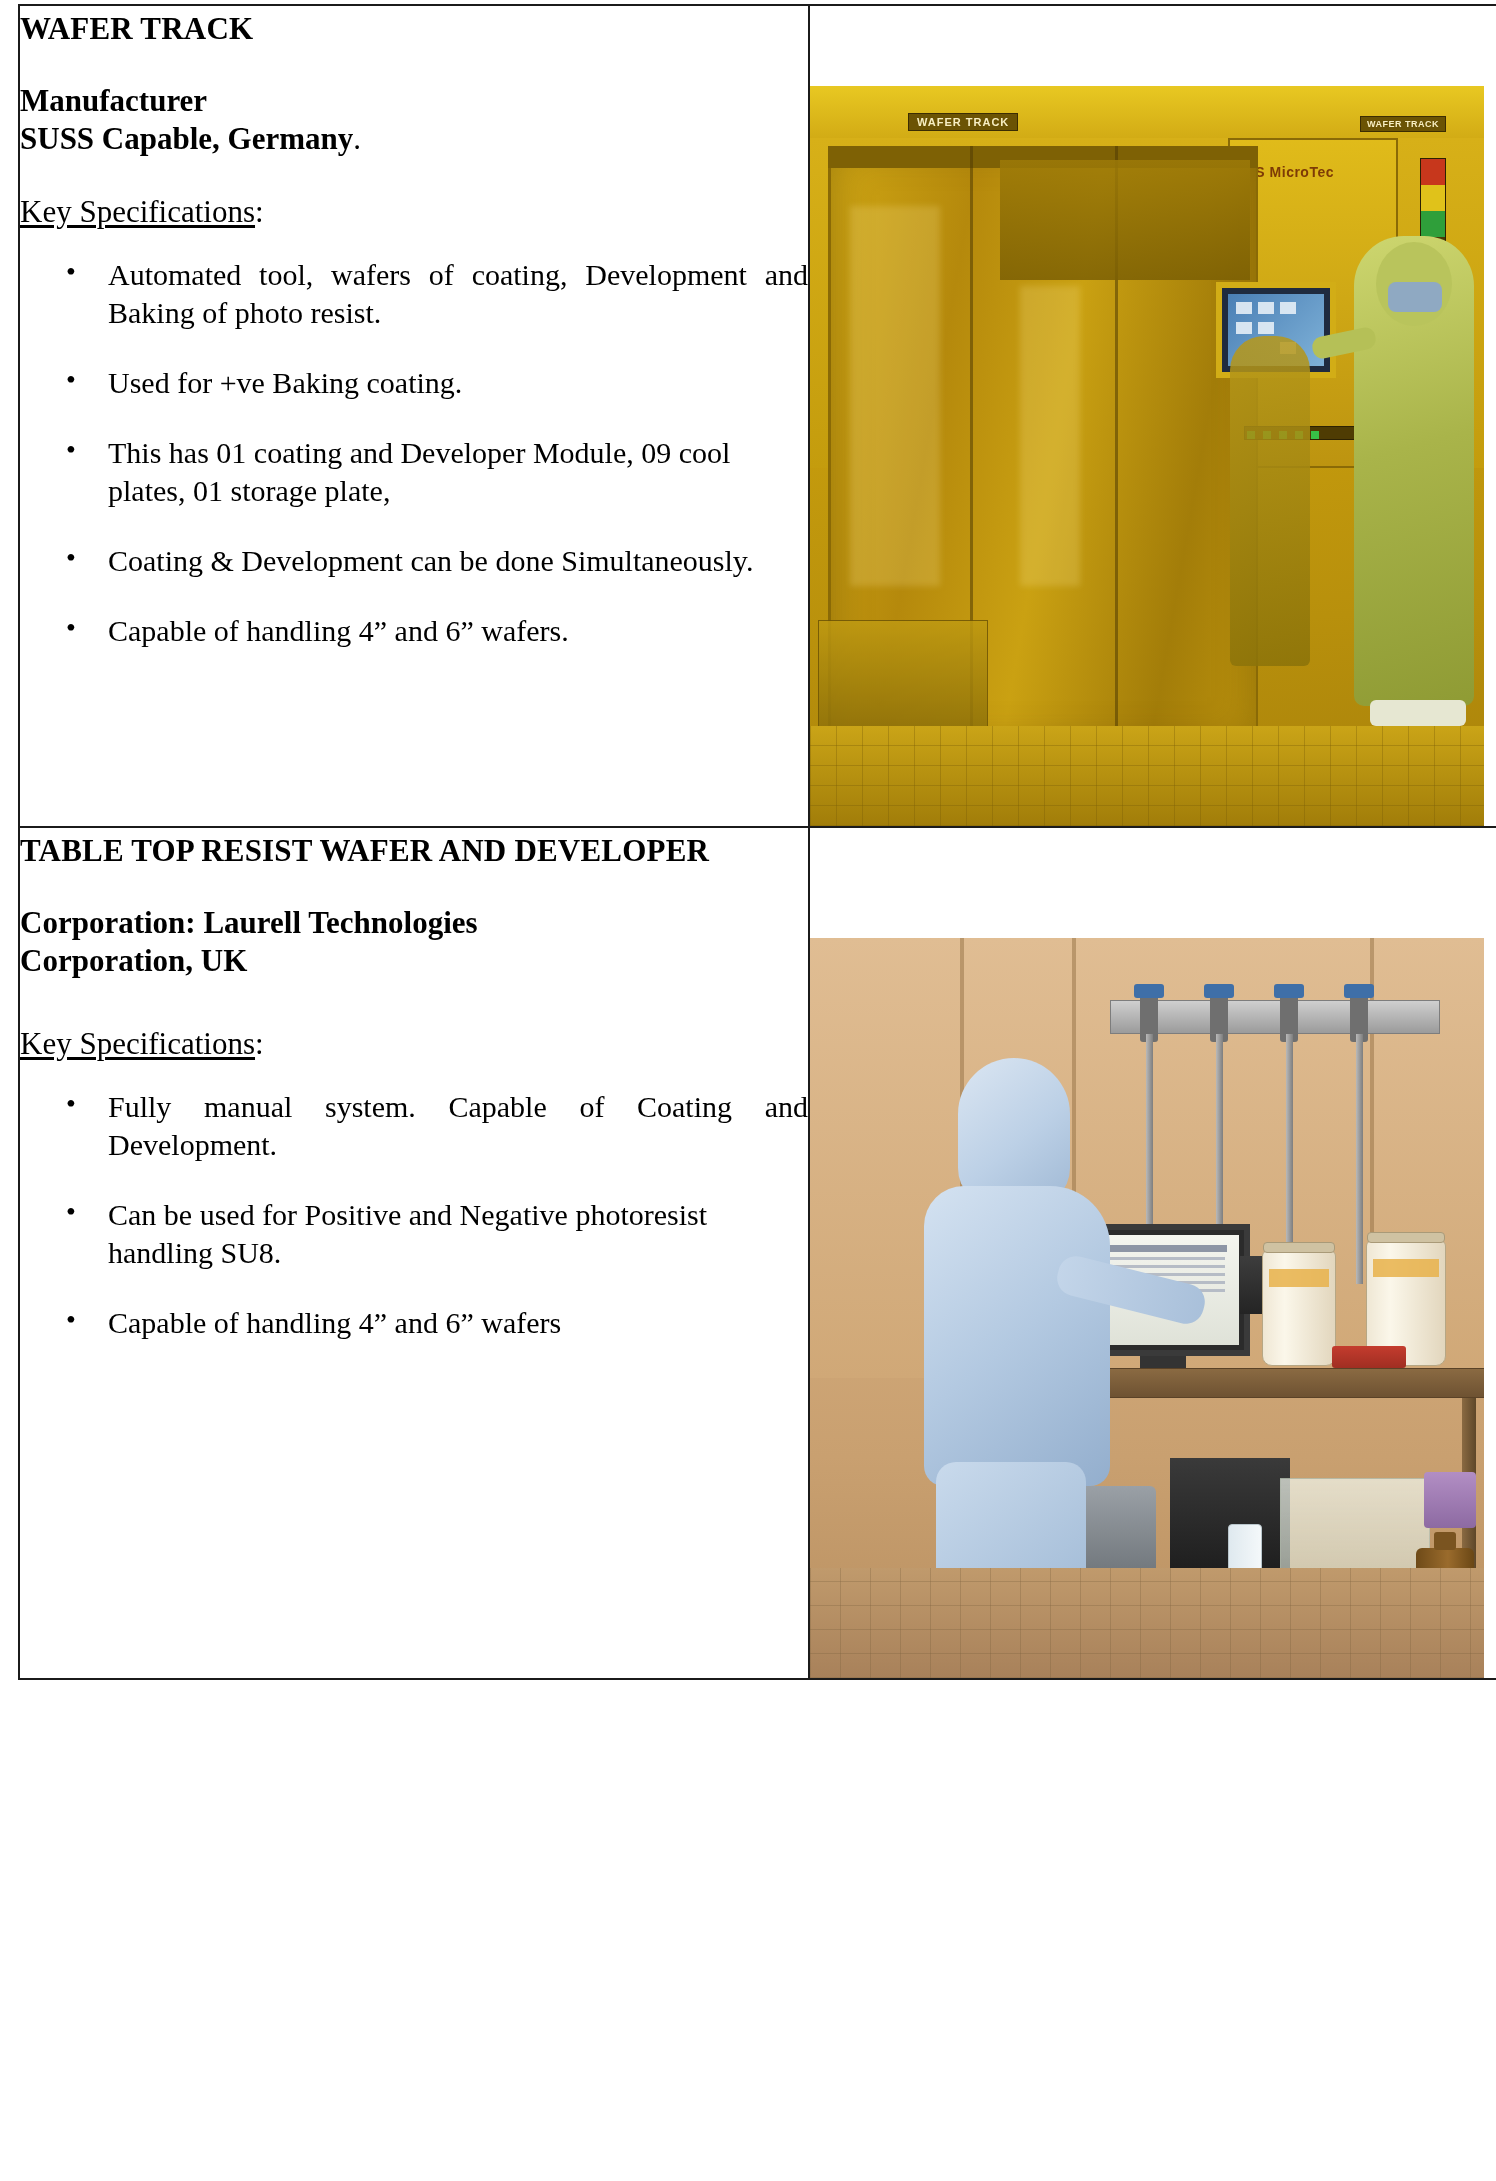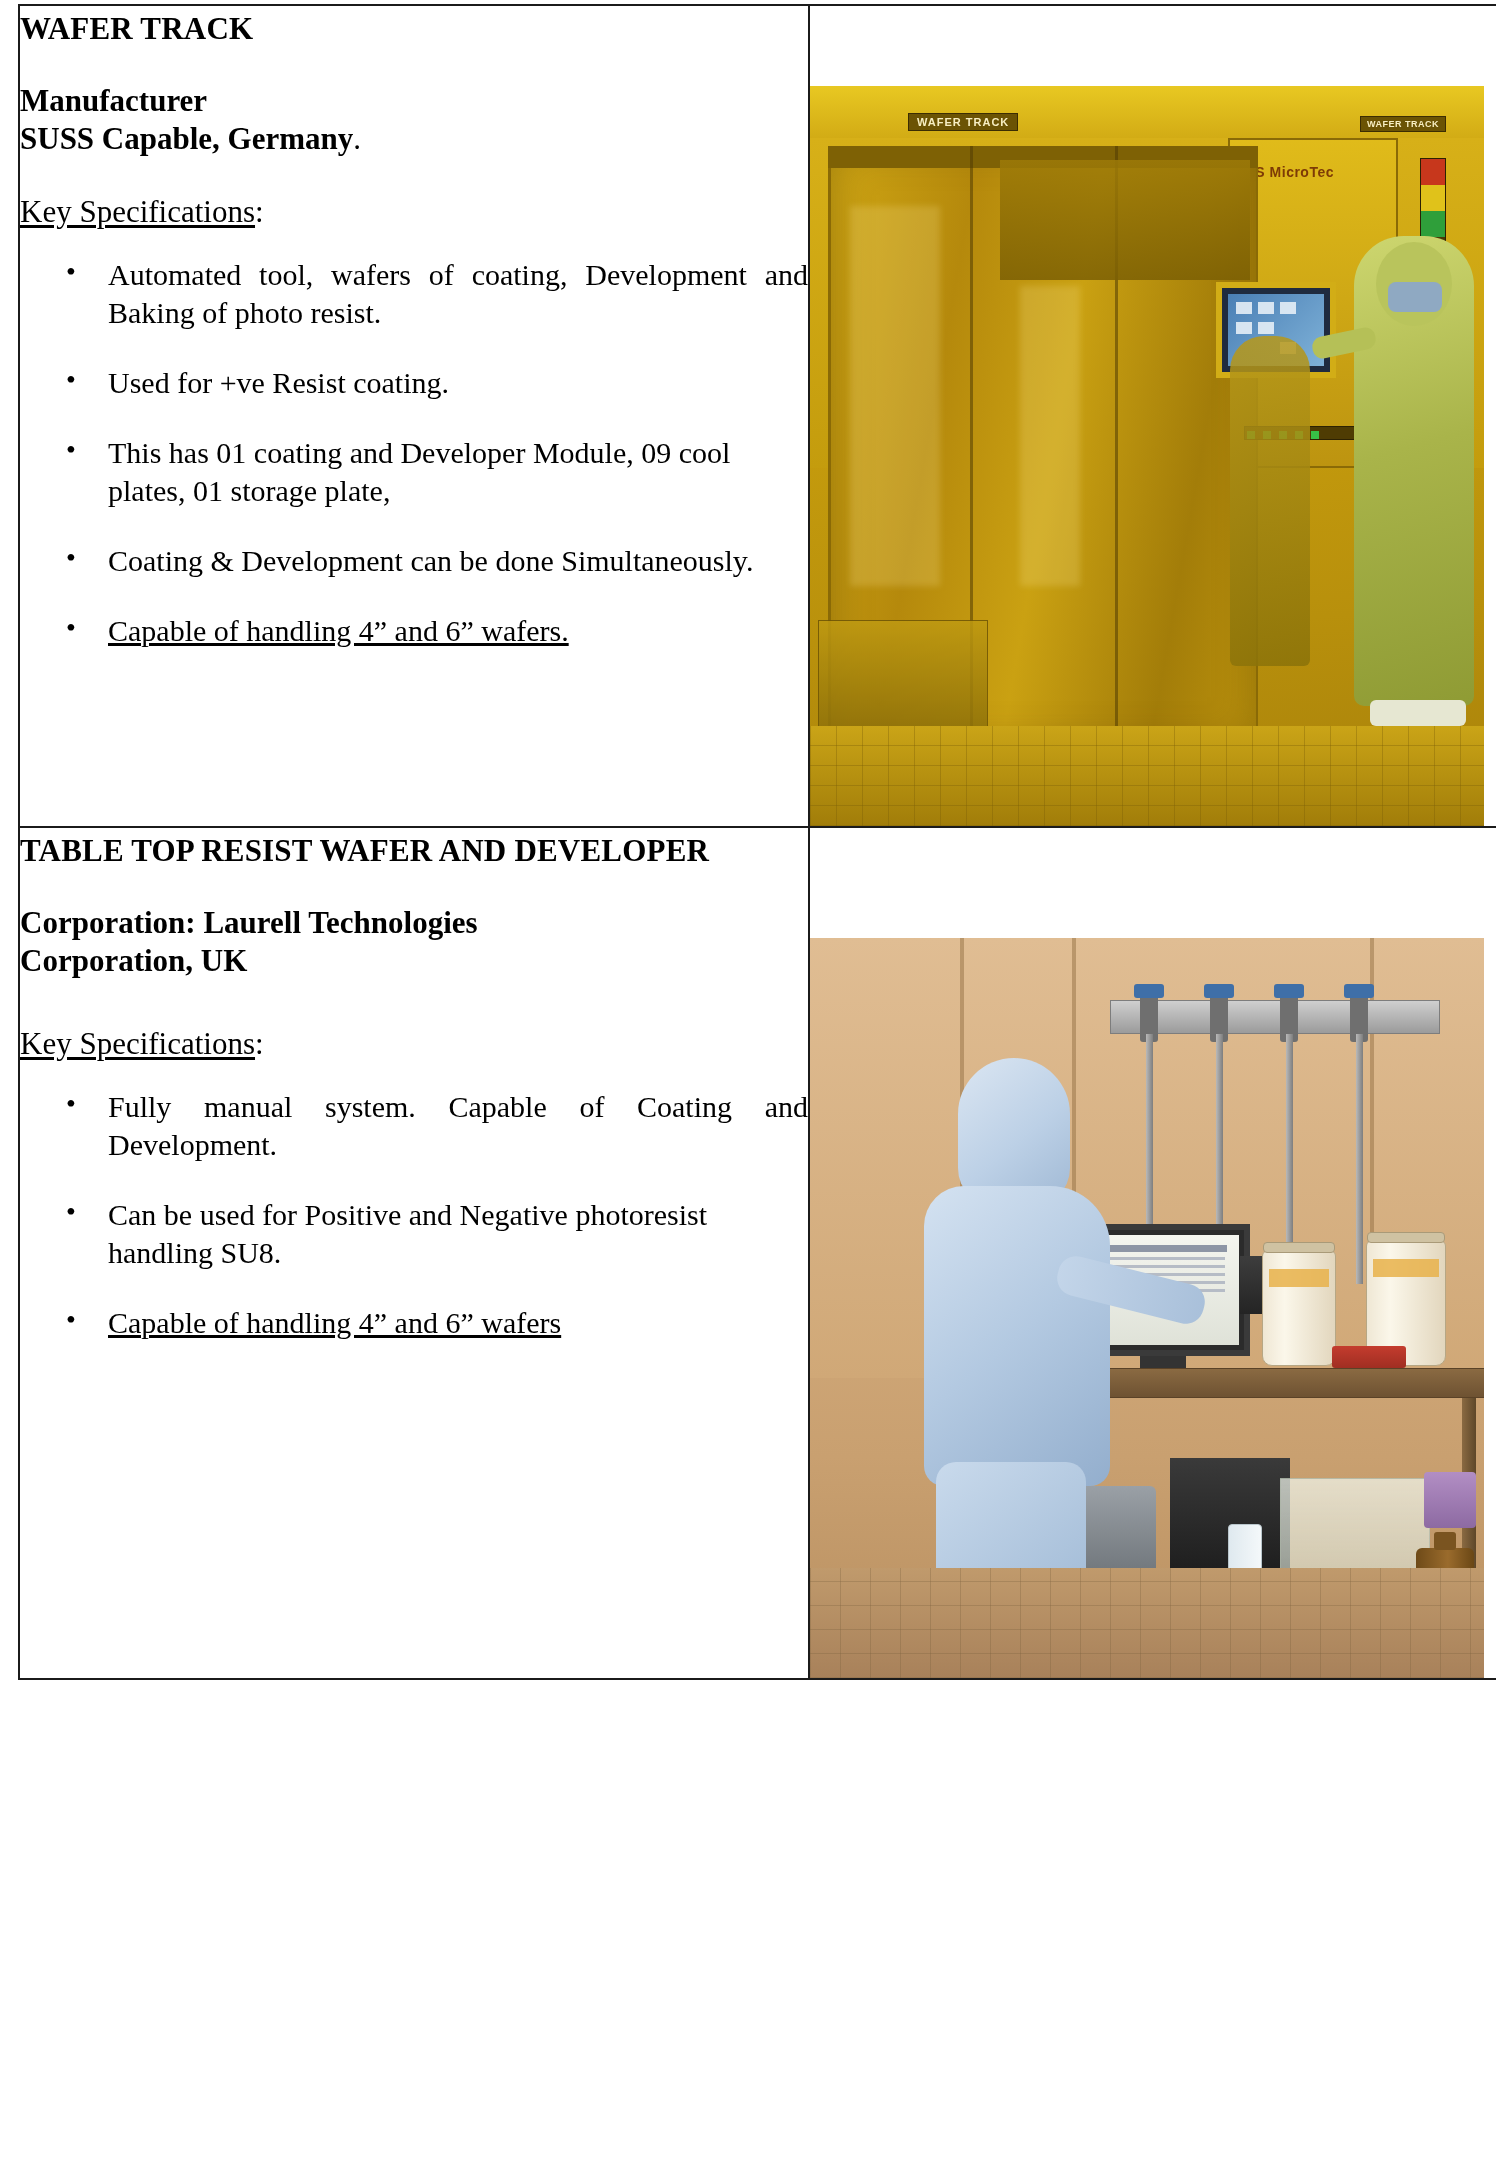--- a/index.html
+++ b/index.html
@@ -80,21 +80,21 @@
   }
   ul.bullets li {
     position: relative;
     font-size: 30px;
     line-height: 1.27;
     margin: 0 0 32px 0;
     padding-left: 88px;
     text-align: justify;
     text-align-last: left;
   }
-  ul.bullets li:last-child { margin-bottom: 6px; text-decoration: underline; }
+  ul.bullets li:last-child { margin-bottom: 6px; }
   ul.bullets li::before {
     content: "\2022";
     position: absolute;
     left: 46px;
     top: -2px;
     font-size: 28px;
     line-height: 1.27;
   }
   ul.bullets li.nojust {
     text-align: left;
@@ -436,21 +436,21 @@
             <span class="normal">Manufacturer</span><br>
             <span class="normal">SUSS Capable, Germany</span><span class="tail">.</span>
           </div>
 
           <div class="keyspec">
             <span class="ul">Key Specifications</span><span>:</span>
           </div>
 
           <ul class="bullets">
             <li>Automated tool, wafers of coating, Development and Baking of photo resist.</li>
-            <li class="nojust">Used for +ve Resist coating.</li>
+            <li class="nojust">Used for +ve Baking coating.</li>
             <li class="nojust">This has 01 coating and Developer Module, 09 cool plates, 01 storage plate,</li>
             <li class="nojust">Coating &amp; Development can be done Simultaneously.</li>
             <li class="nojust">Capable of handling 4” and 6” wafers.</li>
           </ul>
 
         </td>
 
         <td class="img-cell">
           <div class="photo-wrap-1">
             <div class="photo1">

